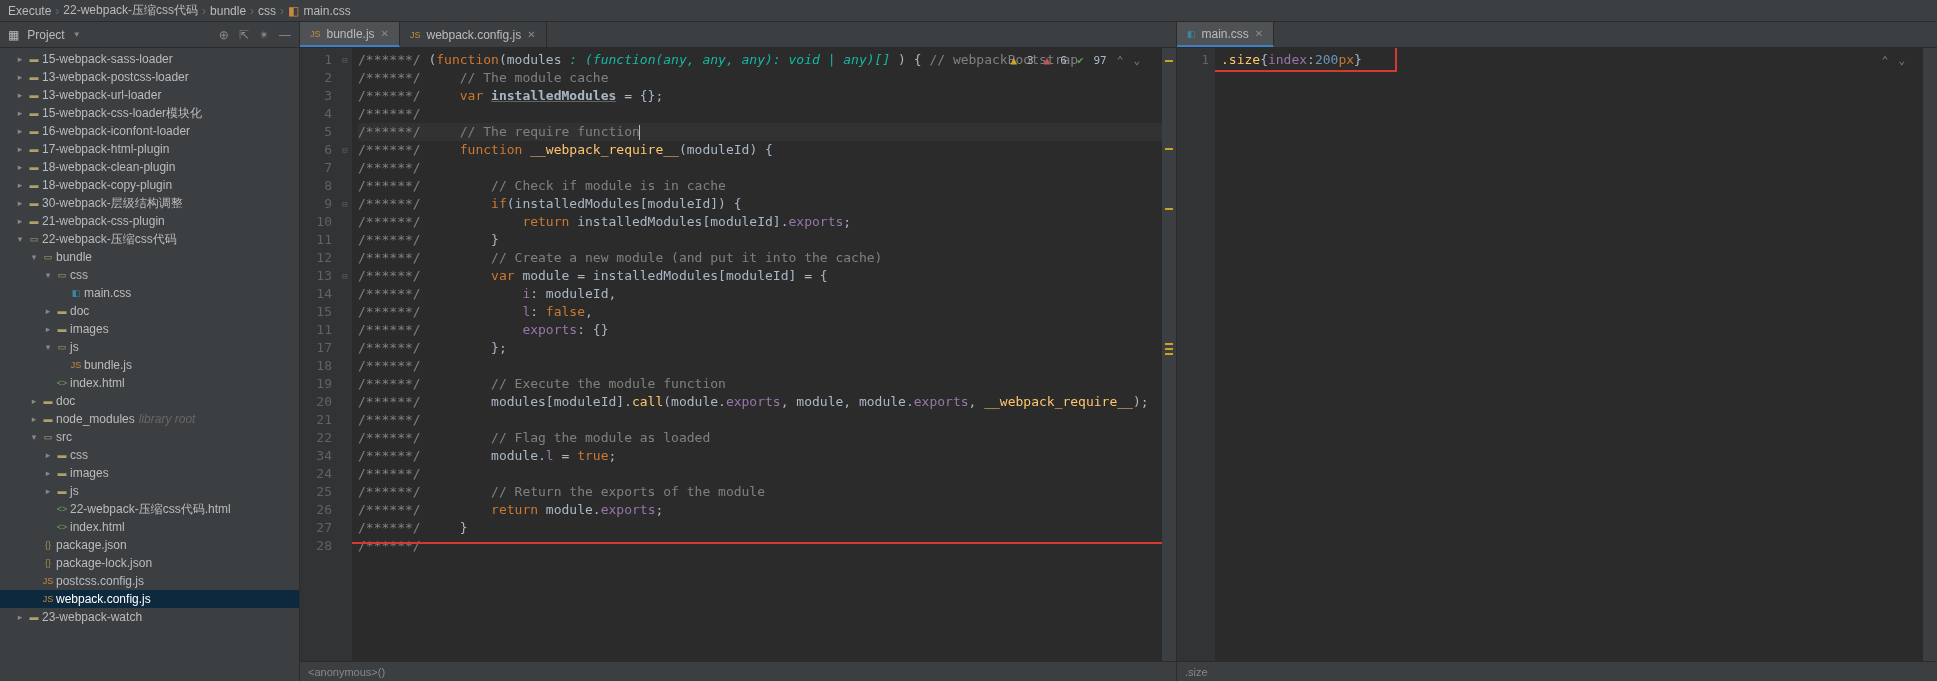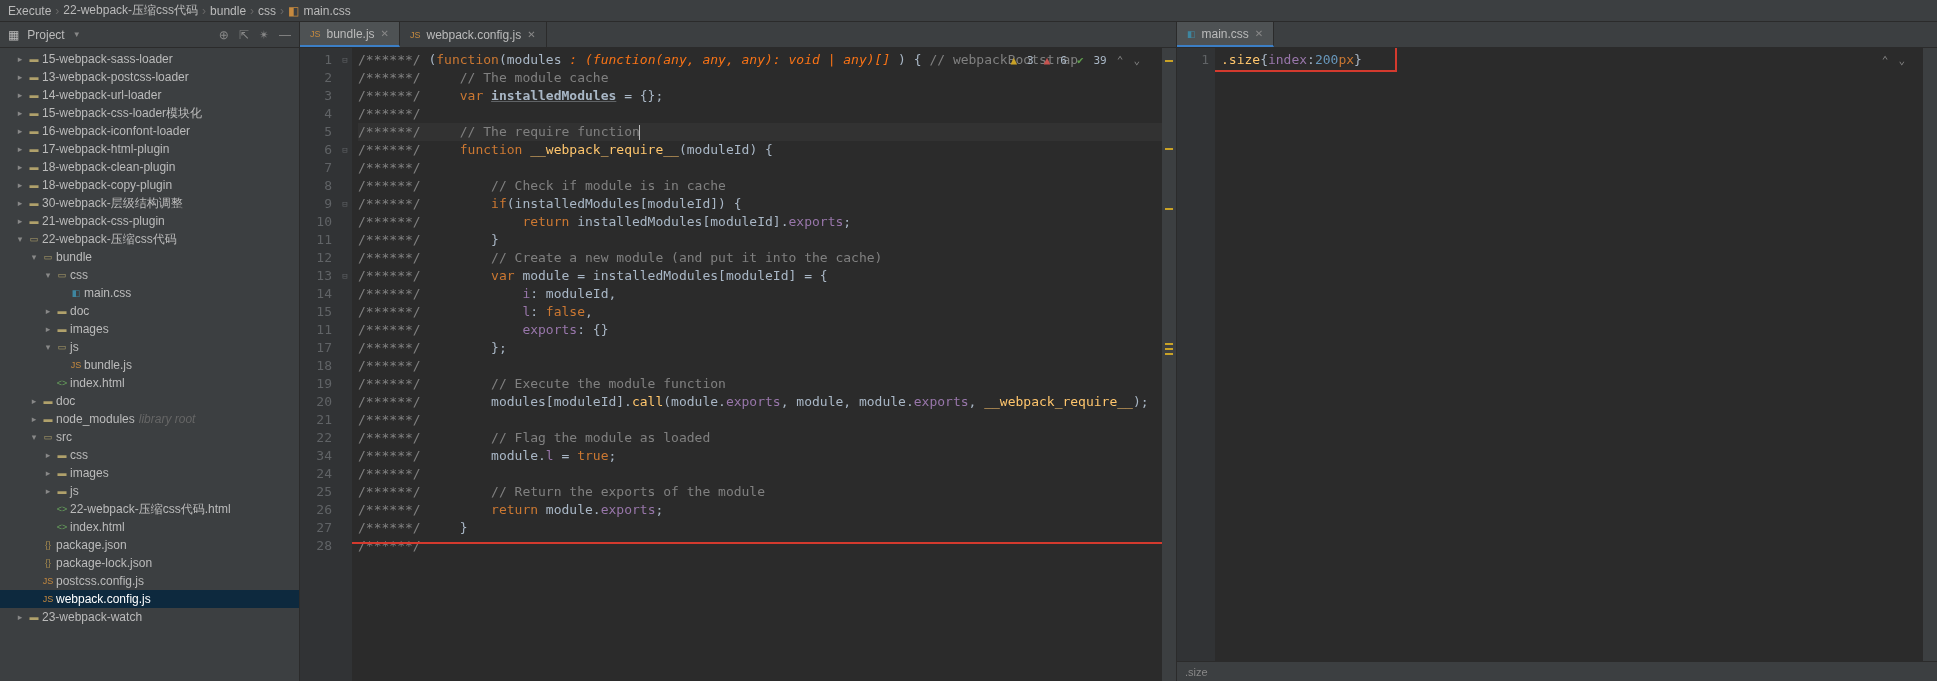--- a/index.html
+++ b/index.html
@@ -138,21 +138,21 @@
   .code .line { height: 18px; position: relative; }
   .code .line.caret-line { background: #323232; }
   .sel-box {
     position: absolute;
     border: 2px solid #d43a2e;
     pointer-events: none;
   }
   .c-comment { color: #808080; }
   .c-keyword { color: #cc7832; }
   .c-func { color: #ffc66d; }
-  .c-param { color: #f97316; font-style: italic; }
+  .c-param { color: #14b8a6; font-style: italic; }
   .c-prop { color: #9876aa; }
   .c-num { color: #6897bb; }
   .c-underline { text-decoration: underline #606366; font-weight: bold; }
   .caret {
     display: inline-block;
     width: 1px;
     height: 15px;
     background: #bbb;
     vertical-align: middle;
     margin-left: -1px;
@@ -242,21 +242,21 @@
         <div class="tree-row">
           <span class="indent" style="width: 14px;"></span>
           <span class="arrow">▸</span>
           <span class="ico folder" style="font-size: 9px;">▬</span>
           <span> 13-webpack-postcss-loader</span>
         </div>
         <div class="tree-row">
           <span class="indent" style="width: 14px;"></span>
           <span class="arrow">▸</span>
           <span class="ico folder" style="font-size: 9px;">▬</span>
-          <span> 14-webpack-url-loader</span>
+          <span> 13-webpack-url-loader</span>
         </div>
         <div class="tree-row">
           <span class="indent" style="width: 14px;"></span>
           <span class="arrow">▸</span>
           <span class="ico folder" style="font-size: 9px;">▬</span>
           <span> 15-webpack-css-loader模块化</span>
         </div>
         <div class="tree-row">
           <span class="indent" style="width: 14px;"></span>
           <span class="arrow">▸</span>
@@ -501,33 +501,36 @@
           <div></div>
           <div></div>
           <div></div>
           <div></div>
         </div>
       <div class="code" id="left-code"><div><div class="line"><span class="c-comment">/******/</span> (<span class="c-keyword">function</span>(modules <span class="c-param">: (function(any, any, any): void | any)[]</span> ) { <span class="c-comment">// webpackBootstrap</span></div><div class="line"><span class="c-comment">/******/</span>     <span class="c-comment">// The module cache</span></div><div class="line"><span class="c-comment">/******/</span>     <span class="c-keyword">var</span> <span class="c-underline">installedModules</span> = {};</div><div class="line"><span class="c-comment">/******/</span></div><div class="line caret-line"><span class="c-comment">/******/</span>     <span class="c-comment">// The require function</span><span class="caret"></span></div><div class="line"><span class="c-comment">/******/</span>     <span class="c-keyword">function</span> <span class="c-func">__webpack_require__</span>(moduleId) {</div><div class="line"><span class="c-comment">/******/</span></div><div class="line"><span class="c-comment">/******/</span>         <span class="c-comment">// Check if module is in cache</span></div><div class="line"><span class="c-comment">/******/</span>         <span class="c-keyword">if</span>(installedModules[moduleId]) {</div><div class="line"><span class="c-comment">/******/</span>             <span class="c-keyword">return</span> installedModules[moduleId].<span class="c-prop">exports</span>;</div><div class="line"><span class="c-comment">/******/</span>         }</div><div class="line"><span class="c-comment">/******/</span>         <span class="c-comment">// Create a new module (and put it into the cache)</span></div><div class="line"><span class="c-comment">/******/</span>         <span class="c-keyword">var</span> module = installedModules[moduleId] = {</div><div class="line"><span class="c-comment">/******/</span>             <span class="c-prop">i</span>: moduleId,</div><div class="line"><span class="c-comment">/******/</span>             <span class="c-prop">l</span>: <span class="c-keyword">false</span>,</div><div class="line"><span class="c-comment">/******/</span>             <span class="c-prop">exports</span>: {}</div><div class="line"><span class="c-comment">/******/</span>         };</div><div class="line"><span class="c-comment">/******/</span></div><div class="line"><span class="c-comment">/******/</span>         <span class="c-comment">// Execute the module function</span></div><div class="line"><span class="c-comment">/******/</span>         modules[moduleId].<span class="c-func">call</span>(module.<span class="c-prop">exports</span>, module, module.<span class="c-prop">exports</span>, <span class="c-func">__webpack_require__</span>);</div><div class="line"><span class="c-comment">/******/</span></div><div class="line"><span class="c-comment">/******/</span>         <span class="c-comment">// Flag the module as loaded</span></div><div class="line"><span class="c-comment">/******/</span>         module.<span class="c-prop">l</span> = <span class="c-keyword">true</span>;</div><div class="line"><span class="c-comment">/******/</span></div><div class="line"><span class="c-comment">/******/</span>         <span class="c-comment">// Return the exports of the module</span></div><div class="line"><span class="c-comment">/******/</span>         <span class="c-keyword">return</span> module.<span class="c-prop">exports</span>;</div><div class="line"><span class="c-comment">/******/</span>     }</div><div class="line"><span class="c-comment">/******/</span></div></div>
         <div class="sel-box" style="left:-14px;top:-2px;width:912px;height:498px;"></div>
         <div class="right-status">
           <span class="warn-tri">▲</span><span>3</span>
           <span class="err-tri">▲</span><span>6</span>
-          <span class="ok-chk">✔</span><span>39</span>
+          <span class="ok-chk">✔</span><span>97</span>
           <span class="tog">⌃</span><span class="tog">⌄</span>
         </div>
       </div>
       <div class="mini-strip">
         <div class="mini-mark warn" style="top:12px"></div>
         <div class="mini-mark warn" style="top:100px"></div>
         <div class="mini-mark warn" style="top:160px"></div>
         <div class="mini-mark warn" style="top:295px"></div>
         <div class="mini-mark warn" style="top:300px"></div>
         <div class="mini-mark warn" style="top:305px"></div>
       </div>
     </div>
+    <div class="footer-bc">
+        <span>&lt;anonymous&gt;()</span>
+      </div>
   </div>
 
   <div class="split-border"></div>
 
   <div class="right-pane">
     <div class="tabs" id="right-tabs">
         <div class="tab active">
           <span class="ico css" style="font-size: 9px;">◧</span>
           <span>main.css</span>
           <span class="close">✕</span>

